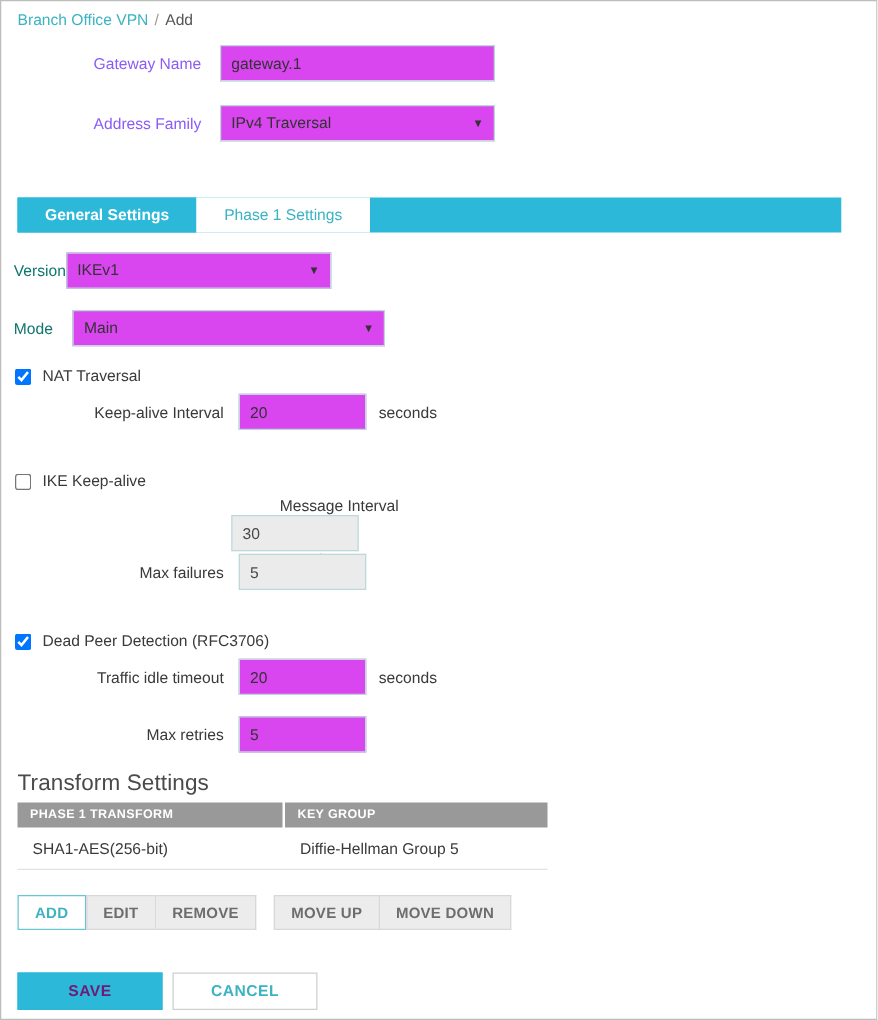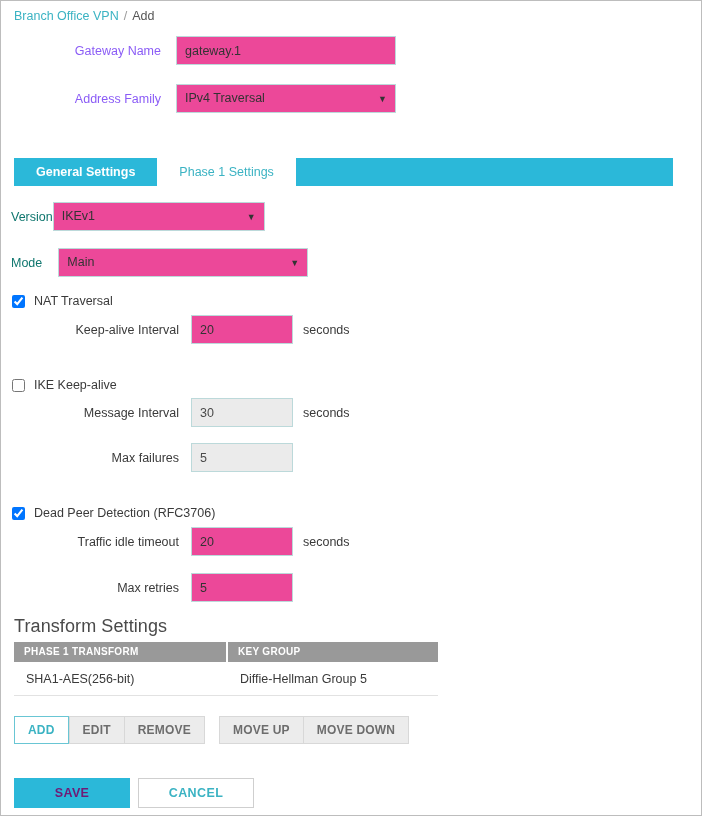--- a/index.html
+++ b/index.html
@@ -55,21 +55,21 @@
     width: 175px;
     text-align: right;
     padding-right: 15px;
     font-size: 12.5px;
     color: #8b5cf6;
     box-sizing: border-box;
   }
   .fld {
     box-sizing: border-box;
     border: 1px solid #bcd9da;
-    background: #ec4899;
+    background: #d946ef;
     height: 29px;
     font-family: "Liberation Sans", sans-serif;
     font-size: 12.5px;
     color: #333333;
     padding: 0 8px;
     line-height: 27px;
     outline: none;
   }
   .fld.disabled {
     background: #ebebeb;
@@ -333,21 +333,21 @@
   <div class="subrow" style="top:314px;">
     <div class="slbl">Keep-alive Interval</div>
     <input class="fld" style="width: 102px;" value="20">
     <span class="unit">seconds</span>
   </div>
 
   <div class="cbrow" style="top:377px;">
     <input type="checkbox" id="cb-ike" style="">
     <label class="cblbl" for="cb-ike">IKE Keep-alive</label>
   </div>
-  <div class="subrow" style="top:397px;">
+  <div class="subrow" style="top:397px;flex-direction:column;">
     <div class="slbl">Message Interval</div>
     <input class="fld disabled" style="width: 102px;" value="30">
     <span class="unit">seconds</span>
   </div>
   <div class="subrow" style="top:442px;">
     <div class="slbl">Max failures</div>
     <input class="fld disabled" style="width: 102px;" value="5">
   </div>
 
   <div class="cbrow" style="top:505px;">

